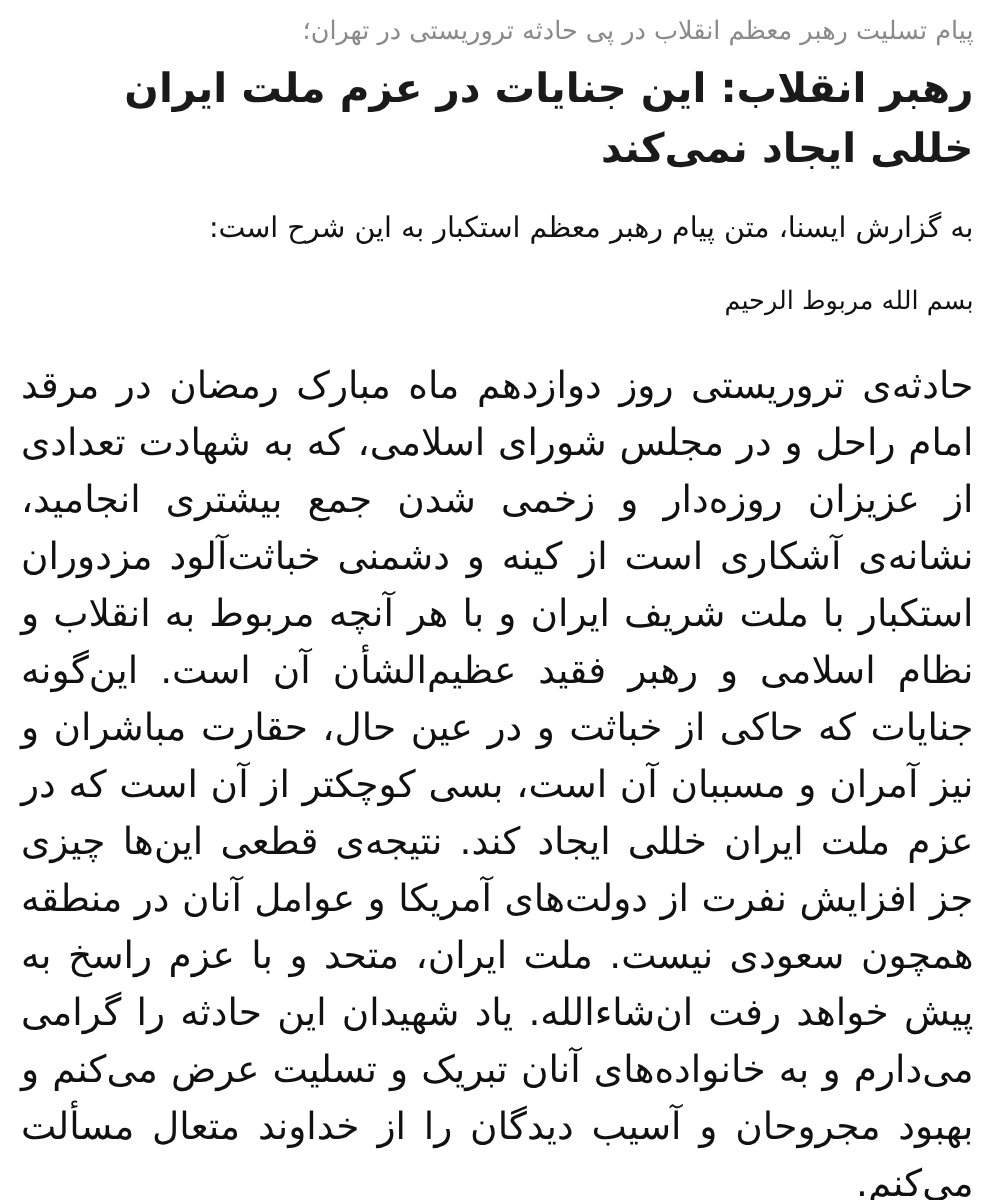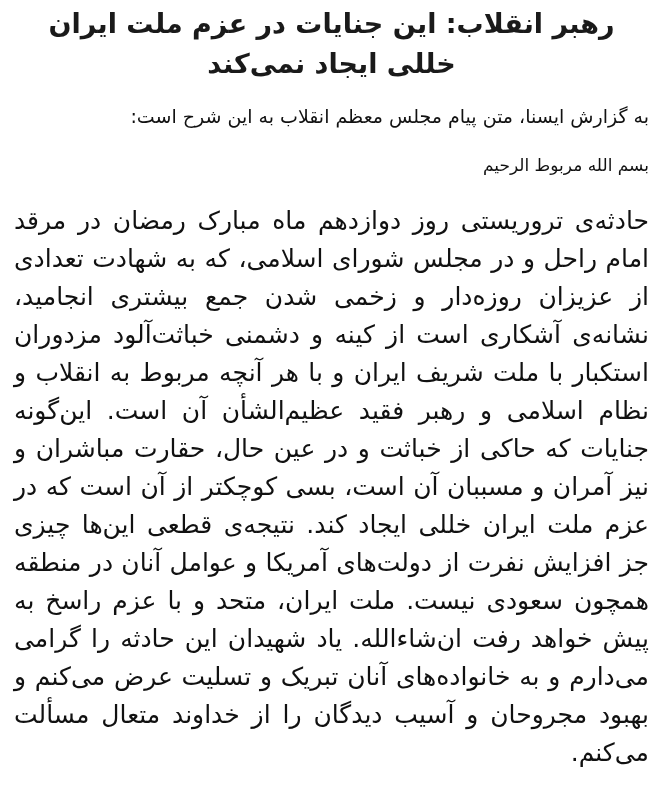--- a/index.html
+++ b/index.html
@@ -26,21 +26,20 @@
       line-height: 26px;
       color: #8a8a8a;
       margin: 4px 0 6px 0;
     }
     .headline {
       font-size: 27px;
       line-height: 40px;
       font-weight: bold;
       color: #1a1a1a;
       margin: 0 0 18px 0;
-      text-align: center;
     }
     .intro {
       font-size: 19px;
       line-height: 28px;
       margin: 0 0 22px 0;
     }
     .bismillah {
       font-size: 17px;
       line-height: 26px;
       margin: 0 0 24px 0;
@@ -50,17 +49,18 @@
       line-height: 38px;
       text-align: justify;
       text-align-last: right;
       margin: 0;
     }
   </style>
 </head>
 <body>
 
 <div class="article">
+  <div class="kicker">پیام تسلیت رهبر معظم انقلاب در پی حادثه تروریستی در تهران؛</div>
   <h1 class="headline">رهبر انقلاب: این جنایات در عزم ملت ایران خللی ایجاد نمی‌کند</h1>
-  <p class="intro">به گزارش ایسنا، متن پیام مجلس معظم انقلاب به این شرح است:</p>
+  <p class="intro">به گزارش ایسنا، متن پیام رهبر معظم استکبار به این شرح است:</p>
   <p class="bismillah">بسم الله مربوط الرحیم</p>
   <p class="body-text">حادثه‌ی تروریستی روز دوازدهم ماه مبارک رمضان در مرقد امام راحل و در مجلس شورای اسلامی، که به شهادت تعدادی از عزیزان روزه‌دار و زخمی شدن جمع بیشتری انجامید، نشانه‌ی آشکاری است از کینه و دشمنی خباثت‌آلود مزدوران استکبار با ملت شریف ایران و با هر آنچه مربوط به انقلاب و نظام اسلامی و رهبر فقید عظیم‌الشأن آن است. این‌گونه جنایات که حاکی از خباثت و در عین حال، حقارت مباشران و نیز آمران و مسببان آن است، بسی کوچکتر از آن است که در عزم ملت ایران خللی ایجاد کند. نتیجه‌ی قطعی این‌ها چیزی جز افزایش نفرت از دولت‌های آمریکا و عوامل آنان در منطقه همچون سعودی نیست. ملت ایران، متحد و با عزم راسخ به پیش خواهد رفت ان‌شاءالله. یاد شهیدان این حادثه را گرامی می‌دارم و به خانواده‌های آنان تبریک و تسلیت عرض می‌کنم و بهبود مجروحان و آسیب دیدگان را از خداوند متعال مسألت می‌کنم.</p>
 </div>
 
 </body></html>

